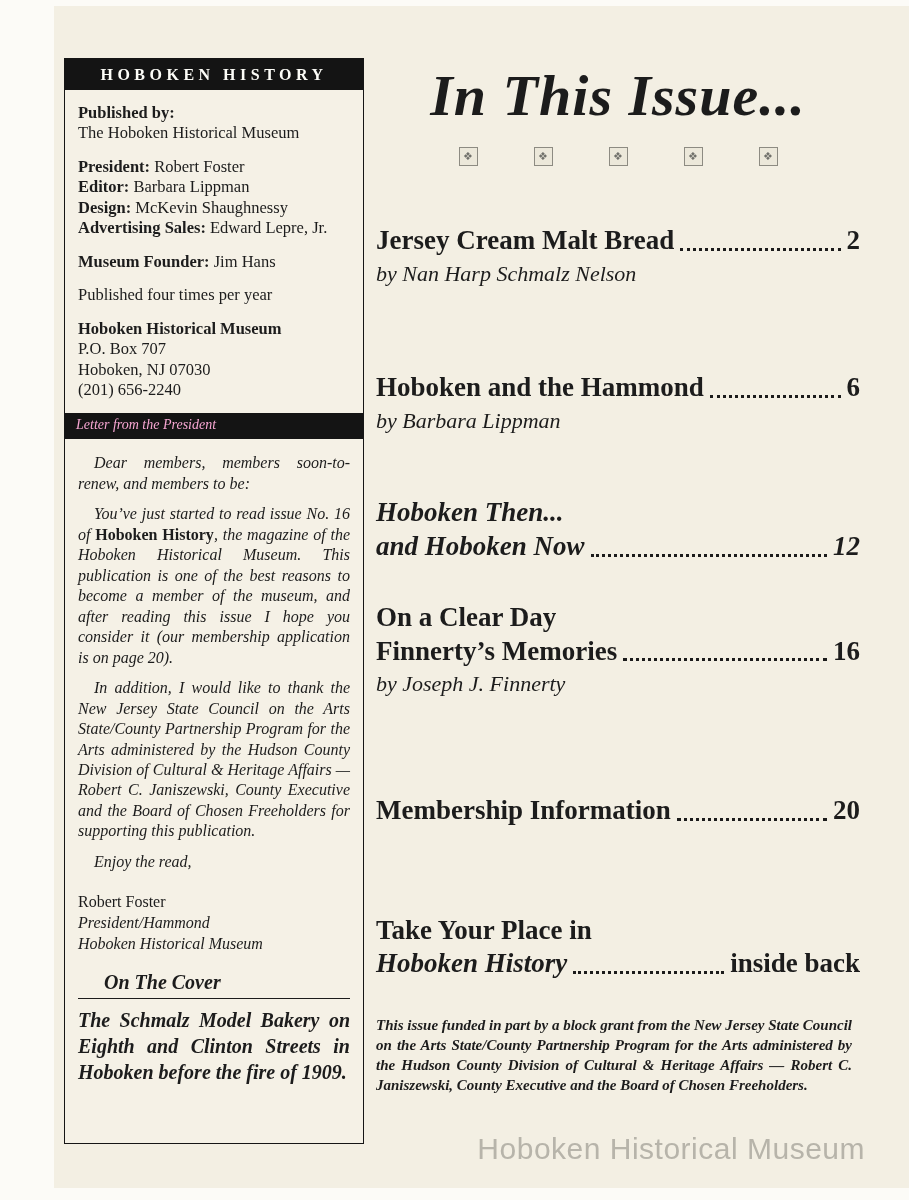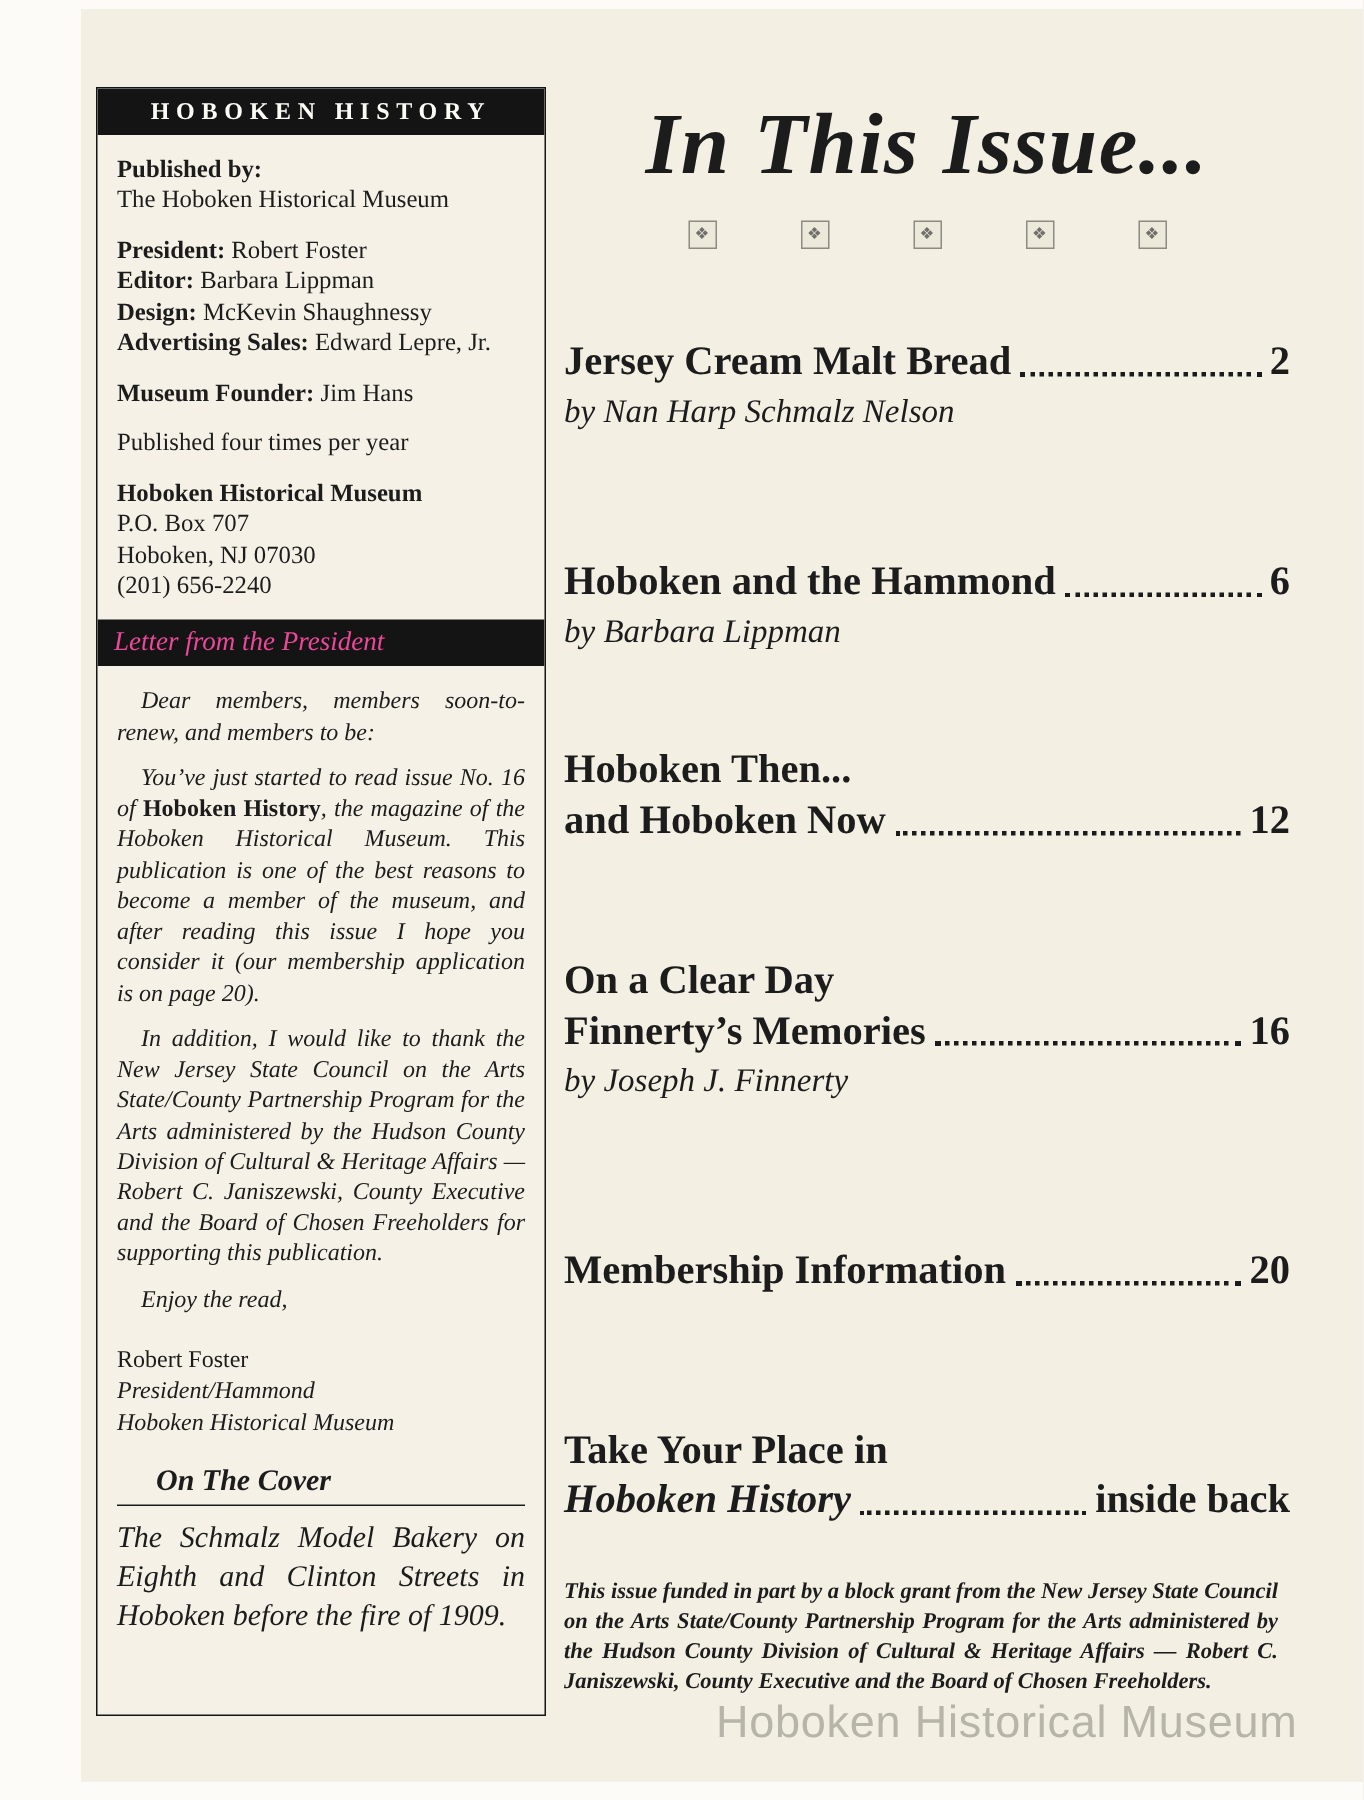--- a/index.html
+++ b/index.html
@@ -20,56 +20,56 @@
     overflow:hidden;
   }
   .box-header {
     background:#141414; color:#fdfdf8; text-align:center;
     padding:7px 0 6px; font-weight:bold; font-size:16px; letter-spacing:4.5px;
   }
   .masthead-body { padding:13px 13px 0; font-size:16.5px; line-height:1.24; }
   .mh-section { margin-bottom:13px; }
   .b { font-weight:bold; }
   .letter-bar {
-    background:#141414; color:#ec4899; font-style:italic;
-    font-size:18px; padding:4px 0 6px 11px; margin-top:4px;
+    background:#141414; color:#f9a8d4; font-style:italic;
+    font-size:14px; padding:4px 0 6px 11px; margin-top:4px;
   }
   .letter-body {
     padding:14px 13px 0; font-size:16px; font-style:italic;
     text-align:justify; line-height:1.28;
   }
   .letter-body p { margin:0 0 10px; text-indent:16px; }
   .roman { font-style:normal; }
   .closing { margin-top:22px; }
   .sig { margin-top:20px; }
   .sig div { line-height:1.3; }
   .sig-name { font-style:normal; }
   .on-cover { margin:16px 13px 16px; font-size:20px; }
   .on-cover-heading {
     font-weight:bold; font-style:italic; padding:0 0 4px 26px;
     border-bottom:1.5px solid #1c1c1c; margin-bottom:8px;
   }
   .on-cover-caption {
-    font-weight:normal; font-style:italic; text-align:justify; line-height:1.3;
+    font-weight:bold; font-style:italic; text-align:justify; line-height:1.3;
   }
   
   .toc { position:absolute; left:376px; top:62px; width:484px; }
   .toc-title {
     font-size:58px; font-weight:bold; font-style:italic;
     text-align:center; margin:4px 0 20px; letter-spacing:1px; line-height:1.05;
   }
   .ornaments { display:flex; justify-content:center; gap:56px; margin-bottom:58px; }
   .ornament {
     width:17px; height:17px; border:1px solid #8d8b82; background:#ece8da;
     color:#70706a; font-size:11px; line-height:16px; text-align:center;
   }
   .toc-entry { }
   .e1 { margin-bottom:84px; }
   .e2 { margin-bottom:62px; }
-  .e3 { margin-bottom:73px; }
+  .e3 { margin-bottom:37px;font-style:italic; }
   .e4 { margin-bottom:96px; }
   .e5 { margin-bottom:86px; }
   .e6 { margin-bottom:34px; }
   .line1, .entry-title, .entry-page { font-size:27px; font-weight:bold; line-height:1.25; }
   .italic-title { font-style:italic; }
   .toc-row { display:flex; align-items:flex-end; }
   .leader { flex:1 1 auto; border-bottom:3.5px dotted #1b1b1b; margin:0 6px 7px; }
   .byline { font-style:italic; font-size:22px; margin-top:2px; line-height:1.25; }
   .funded {
     font-size:15px; font-weight:bold; font-style:italic;

